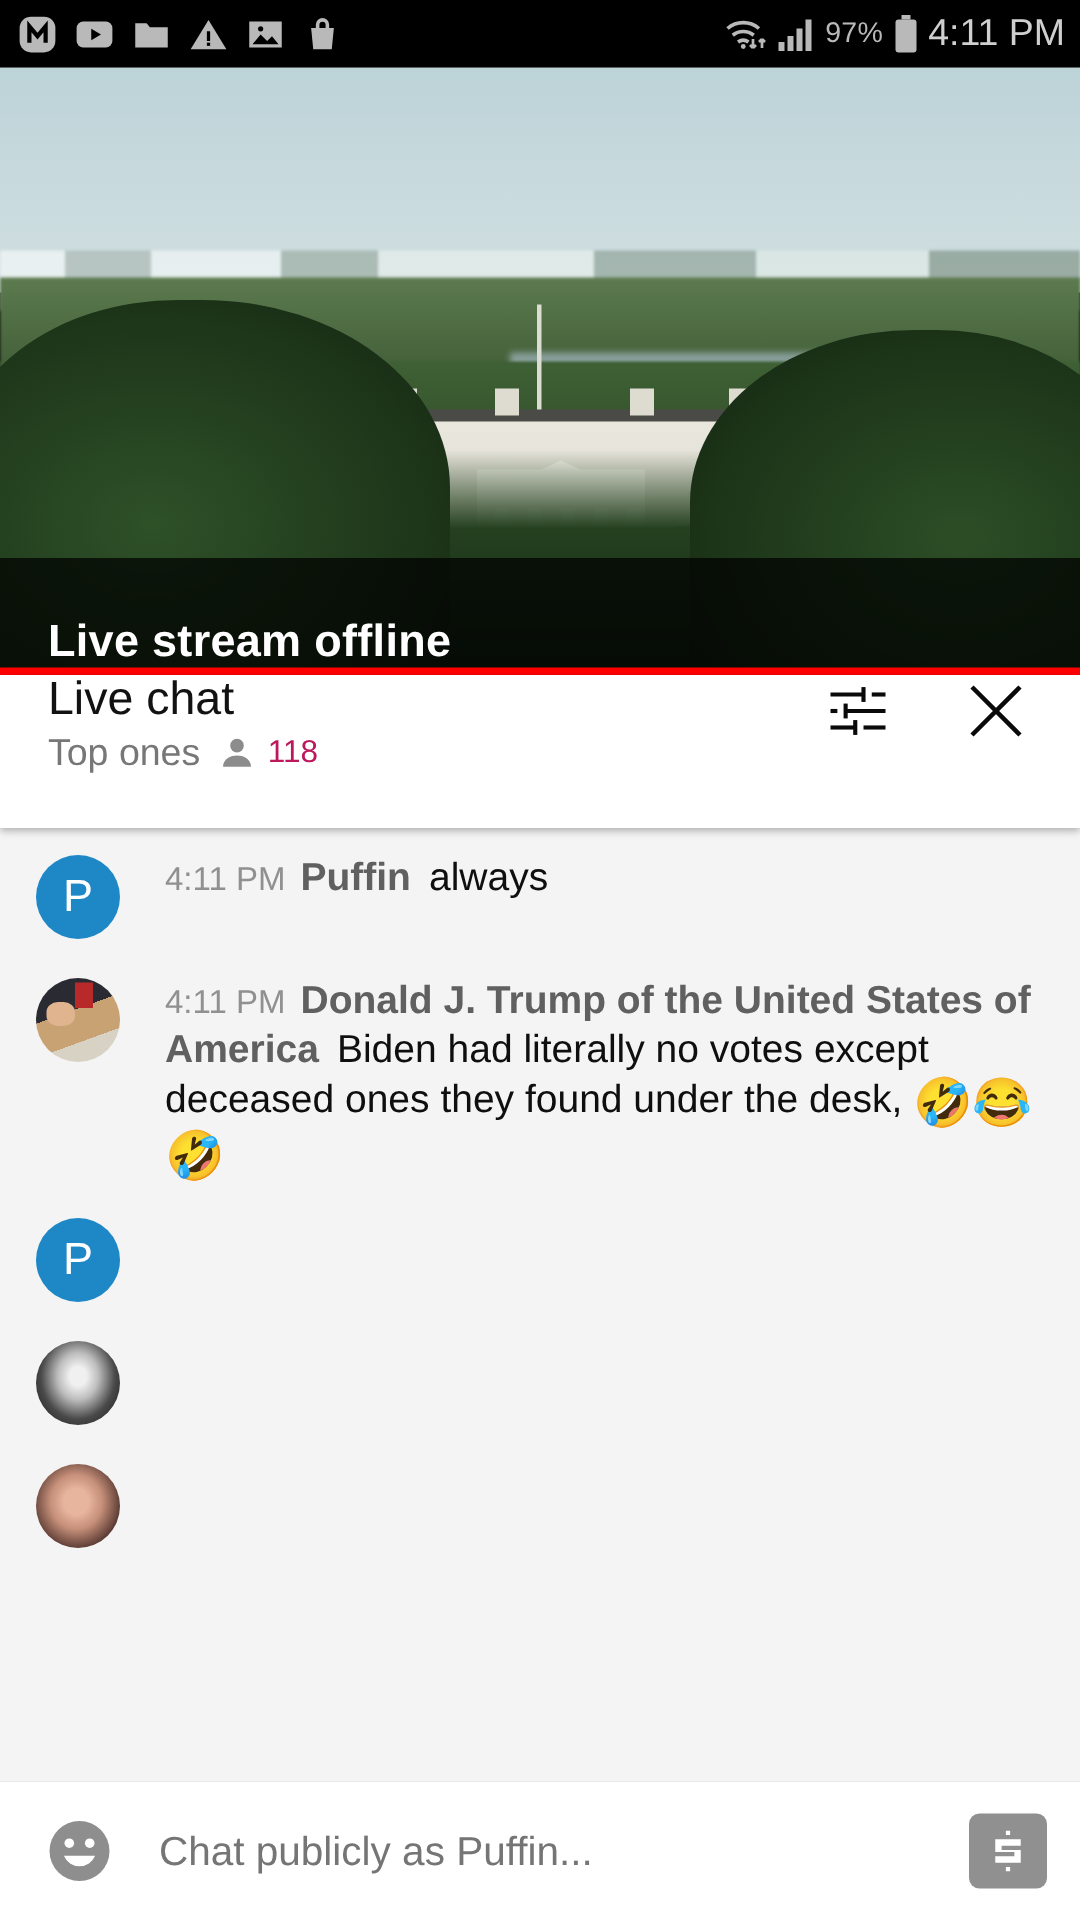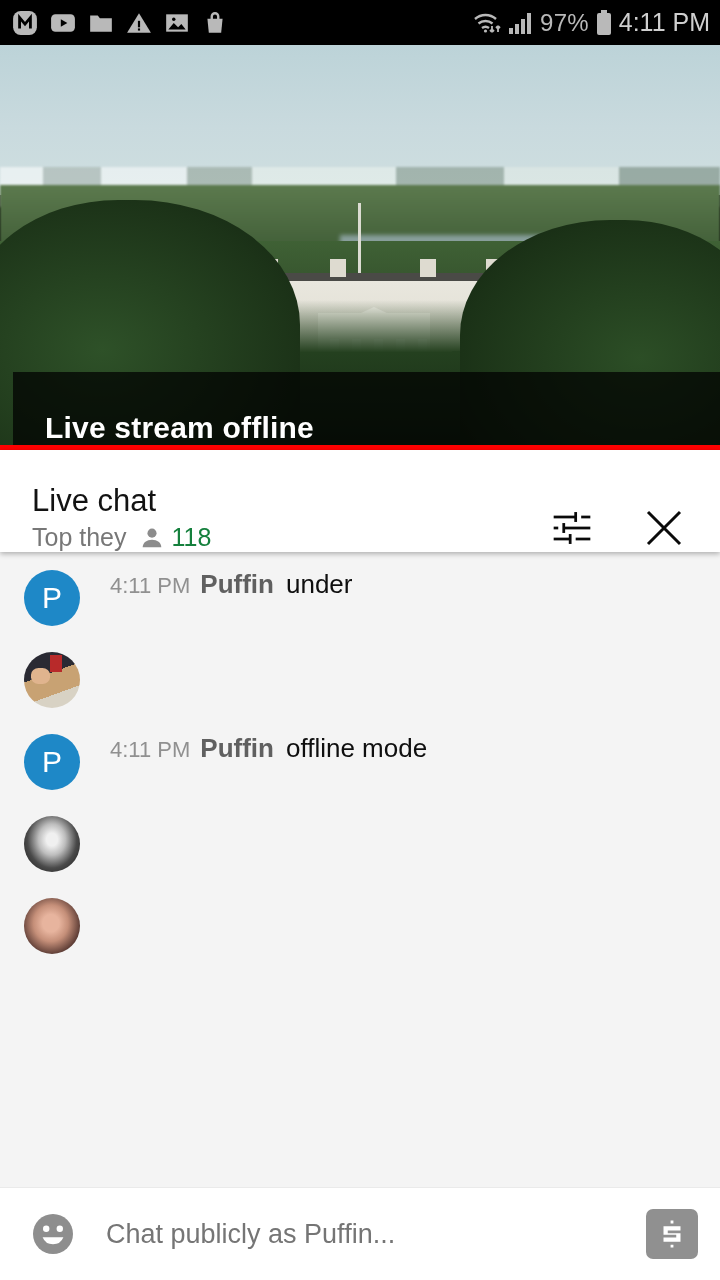--- a/index.html
+++ b/index.html
@@ -13,21 +13,21 @@
 
   
   .statusbar {
     height:45px; background:#000; flex:0 0 45px;
     display:flex; align-items:center; justify-content:space-between;
     padding:0 10px 0 12px;
   }
   .sb-left { display:flex; align-items:center; gap:12px; }
   .sb-right { display:flex; align-items:center; gap:6px; }
   .sb-icon { width:26px; height:26px; display:block; }
-  .sb-text { color:#b9b9b9; font-size:24px; letter-spacing:.2px; }
+  .sb-text { color:#b9b9b9; font-size:19px; letter-spacing:.2px; }
   .sb-time { color:#cfcfcf; font-size:25px; }
 
   
   .video-wrap { position:relative; width:720px; height:405px; flex:0 0 405px; overflow:hidden; background:#000; }
   .video-img { position:absolute; inset:0; }
   .sky {
     position:absolute; left:0; right:0; top:0; height:150px;
     background:linear-gradient(#bcd3d8 0%, #c9dade 55%, #cfdfe0 100%);
   }
   .skyline {
@@ -78,42 +78,42 @@
     position:absolute; left:0; right:0; bottom:0; height:150px;
     background:linear-gradient(180deg, rgba(31,61,30,0) 0%, #24401f 35%, #152b14 100%);
   }
   .tree-l { position:absolute; left:-30px; bottom:0; width:330px; height:250px;
     background:radial-gradient(ellipse at 40% 60%, #2e5128 0%, #1c3318 70%, #132311 100%); border-radius:45% 50% 0 0; }
   .tree-r { position:absolute; right:-40px; bottom:0; width:300px; height:230px;
     background:radial-gradient(ellipse at 60% 60%, #2c4e26 0%, #1b3217 70%, #122210 100%); border-radius:50% 45% 0 0; }
   .flagpole { position:absolute; left:358px; top:158px; width:3px; height:110px; background:#dcdcd2; }
 
   .offline-overlay {
-    position:absolute; left:13px; top:327px; right:0; height:112px;
+    position:absolute; left:0; top:327px; right:0; height:112px;
     background:rgba(0,0,0,.72);
     display:flex; align-items:center;
   }
   .offline-text {
     color:#fff; font-size:30px; font-weight:bold; padding-left:32px; letter-spacing:.2px;
   }
   .progress-bar { position:absolute; left:0; bottom:0; width:100%; height:5px; background:#3d0f0f; }
   .progress-fill { height:100%; width:100%; background:#ff0000; }
 
   
   .chat-header {
     flex:0 0 102px; background:#fff; position:relative; z-index:5;
-    display:flex; align-items:flex-end; padding:0 24px 0 32px;
+    display:flex; align-items:flex-start; padding:0 24px 0 32px;
     box-shadow:0 2px 5px rgba(0,0,0,.28);
   }
   .ch-texts { flex:1; display:flex; flex-direction:column; gap:5px; }
   .ch-title { font-size:31px; color:#121212; line-height:1.05; }
   .ch-sub-row { display:flex; align-items:center; gap:12px; }
   .ch-sub { font-size:25px; color:#777; }
   .viewer-group { display:flex; align-items:center; gap:7px; }
-  .viewer-count { font-size:25px; color:#15803d; }
+  .viewer-count { font-size:21px; color:#be185d; }
   .ch-actions { display:flex; align-items:center; gap:44px; padding-right:8px; }
   .icon-btn { width:48px; height:48px; display:flex; align-items:center; justify-content:center; }
 
   
   .chat-list {
     flex:1; background:#f4f4f4; overflow:hidden; position:relative;
     padding-top:4px;
   }
   .msg-clipped {
     padding:0 24px 0 110px; font-size:26px; color:#111;
@@ -263,21 +263,21 @@
 
     <div class="progress-bar">
       <div class="progress-fill"></div>
     </div>
   </div>
 
   <div class="chat-header">
     <div class="ch-texts">
       <div class="ch-title">Live chat</div>
       <div class="ch-sub-row">
-        <span class="ch-sub">Top they</span>
+        <span class="ch-sub">Top ones</span>
         <span class="viewer-group">
           <svg width="26" height="26" viewBox="0 0 24 24">
             <circle cx="12" cy="7.5" r="4.2" fill="#8c8c8c"></circle>
             <path d="M3.4 20.5c0-4.4 3.9-7 8.6-7s8.6 2.6 8.6 7z" fill="#8c8c8c"></path>
           </svg>
           <span class="viewer-count">118</span>
         </span>
       </div>
     </div>
     <div class="ch-actions">
@@ -303,32 +303,32 @@
       </div>
     </div>
   </div>
 
   <div class="chat-list">
     <div id="messages">
         <div class="msg">
           <div class="avatar">
             <div class="av-letter" style="background: rgb(30, 136, 199);">P</div>
           </div>
-          <div class="msg-body"><span class="ts">4:11 PM</span><span class="author">Puffin</span><span>under</span></div>
+          <div class="msg-body"><span class="ts">4:11 PM</span><span class="author">Puffin</span><span>always</span></div>
         </div>
         <div class="msg">
           <div class="avatar">
             <div class="av-trump" style="width: 100%; height: 100%;"></div>
           </div>
+          <div class="msg-body"><span class="ts">4:11 PM</span><span class="author">Donald J. Trump of the United States of America</span><span>Biden had literally no votes except deceased ones they found under the desk,</span> <span class="emoji">🤣😂🤣</span></div>
         </div>
         <div class="msg">
           <div class="avatar">
             <div class="av-letter" style="background: rgb(30, 136, 199);">P</div>
           </div>
-          <div class="msg-body"><span class="ts">4:11 PM</span><span class="author">Puffin</span><span>offline mode</span></div>
         </div>
         <div class="msg">
           <div class="avatar">
             <div class="av-daker" style="width: 100%; height: 100%;"></div>
           </div>
         </div>
         <div class="msg">
           <div class="avatar">
             <div class="av-bill" style="width: 100%; height: 100%;"></div>
           </div>

